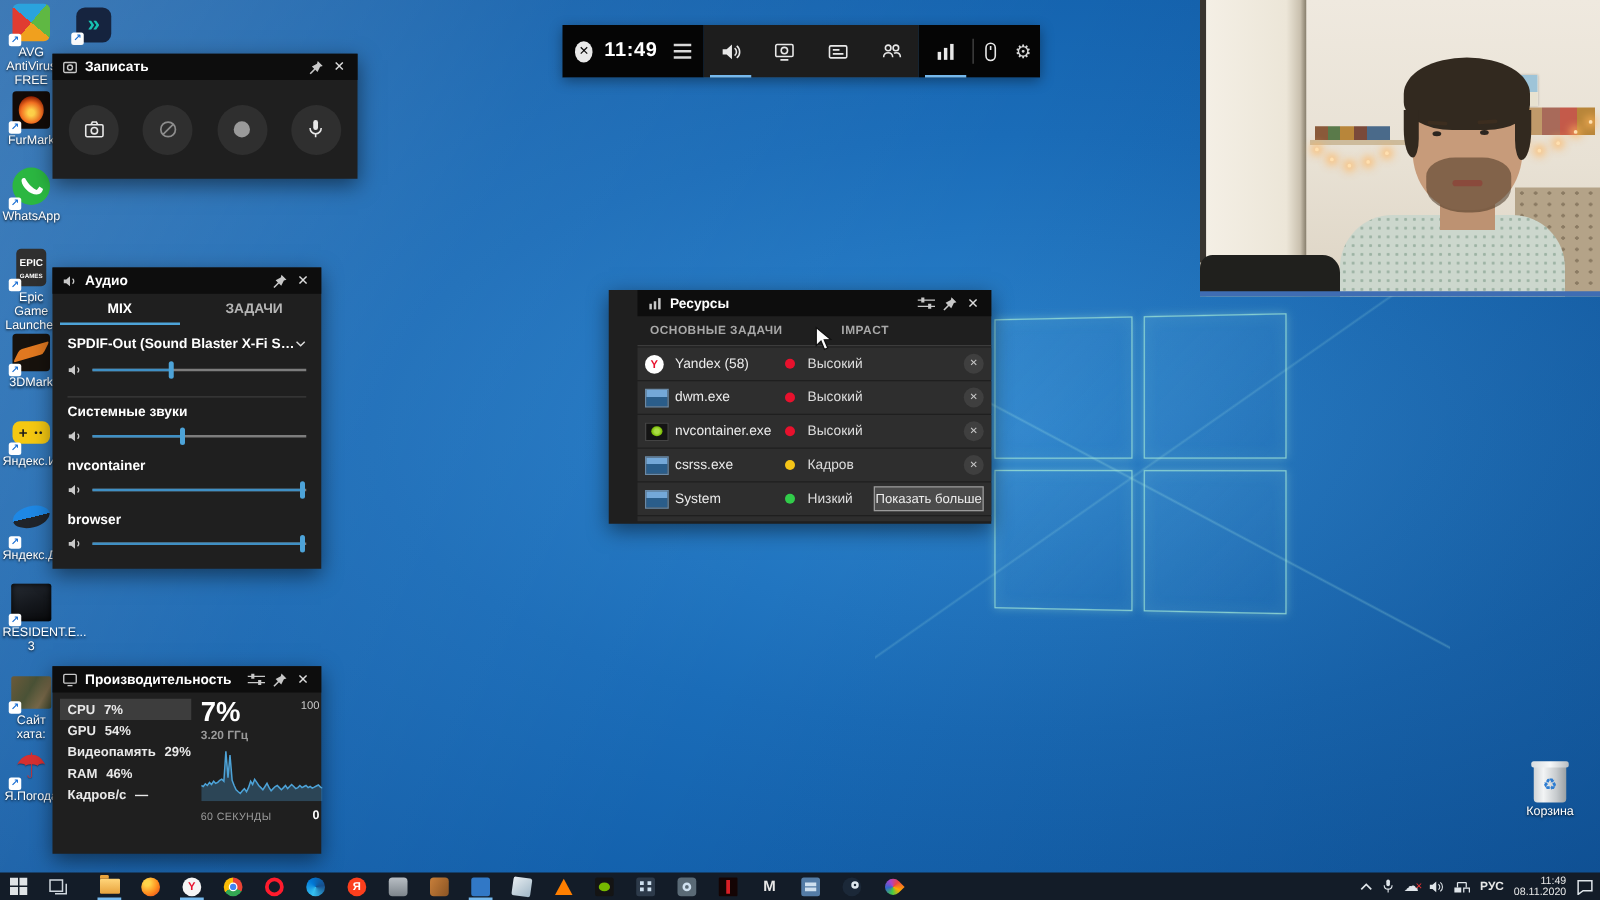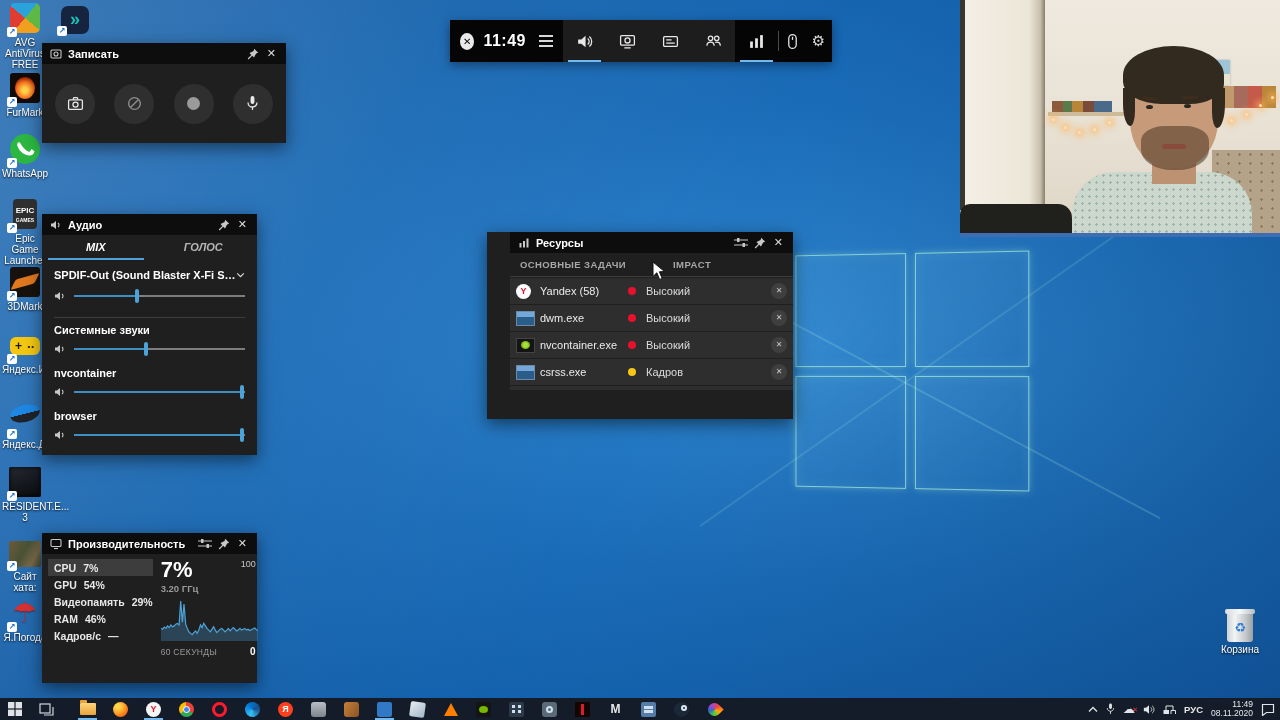--- a/index.html
+++ b/index.html
@@ -127,21 +127,21 @@
 
   
   .cap-body{height:79px;display:flex;align-items:center;justify-content:space-between;padding:0 13px;}
   .cbtn{width:40px;height:40px;border-radius:50%;background:#2f2f2f;display:flex;align-items:center;
     justify-content:center;cursor:pointer;}
   .rec-dot{width:13px;height:13px;border-radius:50%;background:#9a9a9a;}
   .cap-foot{height:22px;background:#2b2b2b;display:flex;align-items:center;gap:8px;padding:0 10px;
     color:#e0e0e0;font-size:11px;cursor:pointer;}
 
   
-  .atabs{display:flex;height:25px;font-style:italic;}
+  .atabs{display:flex;height:25px;}
   .atab{flex:1;text-align:center;font-size:11px;font-weight:bold;line-height:24px;color:#b5b5b5;
     position:relative;cursor:pointer;}
   .atab.active{color:#fff;}
   .atab.active::after{content:"";position:absolute;left:6px;right:6px;bottom:0;height:2px;background:#4da3d8;}
   .abody{padding:5px 12px 8px;}
   .adev{display:flex;align-items:center;justify-content:space-between;color:#fff;font-size:11px;
     font-weight:bold;margin:4px 0 2px;cursor:pointer;white-space:nowrap;overflow:hidden;}
   .srow{display:flex;align-items:center;gap:8px;height:26px;}
   .slider{position:relative;flex:1;height:14px;cursor:pointer;}
   .track{position:absolute;left:0;right:0;top:6px;height:2px;background:#7d7d7d;}
@@ -503,21 +503,21 @@
       <span class="wsp"></span>
       <span class="hic">
         <svg class="ic11" viewBox="0 0 12 12">
             <path class="fl2" d="M7.2.8l4 4-2.1.6L7 9.6 5.2 7.8 1.6 11.4l-.9-.9L4.3 6.9 2.5 5.1 6.6 3z"></path>
           </svg>
       </span>
       <span class="wclose">✕</span>
     </div>
     <div class="atabs">
       <div class="atab active">MIX</div>
-      <div class="atab">ГОЛОС</div>
+      <div class="atab">ЗАДАЧИ</div>
     </div>
     <div class="abody">
       <div class="adev">
         <span style="overflow:hidden;text-overflow:ellipsis;">SPDIF-Out (Sound Blaster X-Fi Surround...</span>
         <svg width="11" height="8" viewBox="0 0 11 8">
           <polyline points="1.5,2 5.5,6 9.5,2" stroke="#ddd" stroke-width="1.4" fill="none"></polyline>
         </svg>
       </div>
       <div class="srow">
         <svg class="ic11" viewBox="0 0 12 12">
@@ -619,20 +619,27 @@
       <span class="pimpact">Высокий</span>
       <span class="xbtn">✕</span>
     </div>
     <div class="rrow">
       <div class="pic"></div>
       <span class="pname">csrss.exe</span>
       <span class="dot lv-medium"></span>
       <span class="pimpact">Кадров</span>
       <span class="xbtn">✕</span>
     </div>
+    <div class="rrow last">
+      <div class="pic"></div>
+      <span class="pname">System</span>
+      <span class="dot lv-low"></span>
+      <span class="pimpact">Низкий</span>
+      <span class="morebtn">Показать больше</span>
+    </div>
     <div class="rstub"></div>
   </div>
 
   <div class="widget" style="left:42px;top:533px;width:215px;height:150px;">
     <div class="whead">
       <svg class="ic11" viewBox="0 0 12 12">
         <rect class="st2" x="1" y="1.5" width="10" height="7" rx="1"></rect>
           <line class="st2" x1="4" y1="10.5" x2="8" y2="10.5"></line>
       </svg>
       <span class="wttl">Производительность</span>

